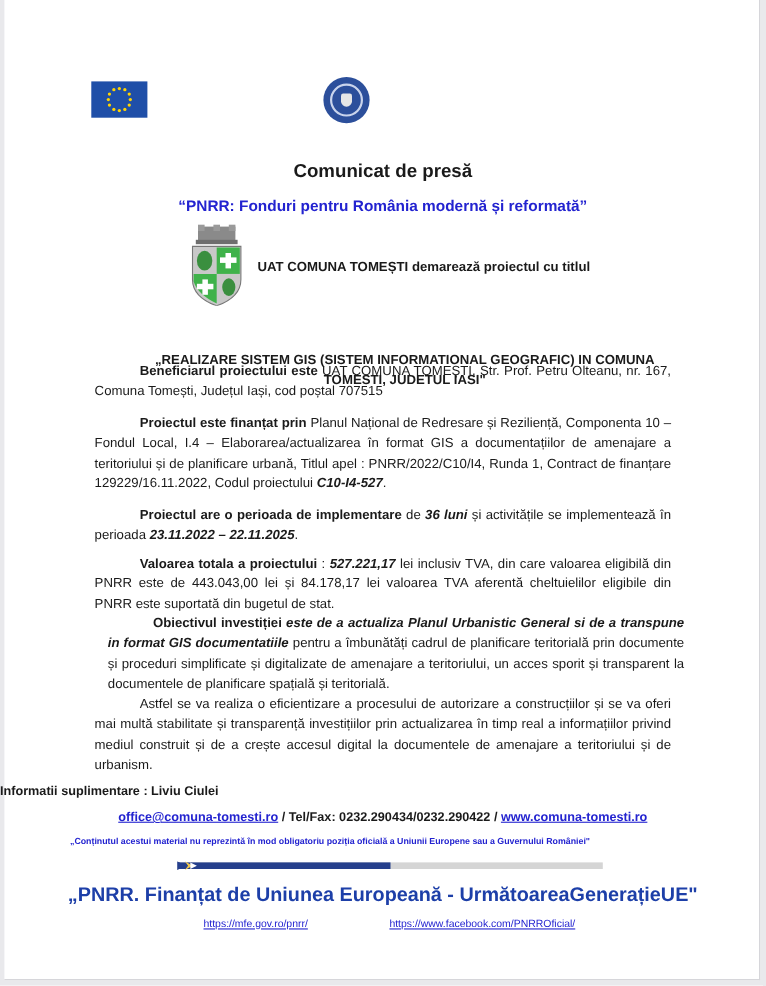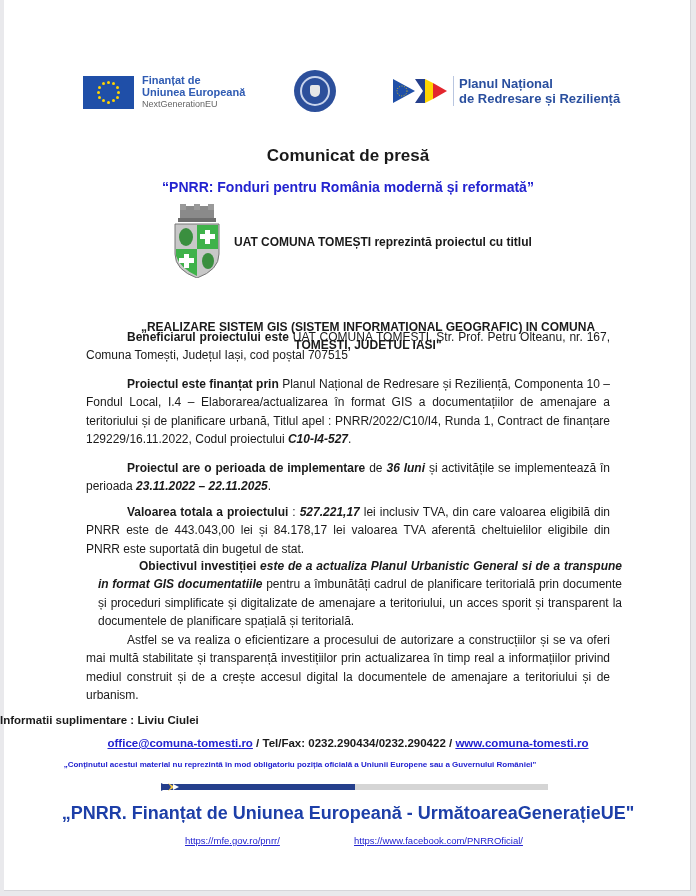--- a/index.html
+++ b/index.html
@@ -72,43 +72,25 @@
         <span class="star" style="left: 24px; top: 25px; background: rgb(255, 212, 0);"></span>
         <span class="star" style="left: 19px; top: 23.6603px; background: rgb(255, 212, 0);"></span>
         <span class="star" style="left: 15.3397px; top: 20px; background: rgb(255, 212, 0);"></span>
         <span class="star" style="left: 14px; top: 15px; background: rgb(255, 212, 0);"></span>
         <span class="star" style="left: 15.3397px; top: 10px; background: rgb(255, 212, 0);"></span>
         <span class="star" style="left: 19px; top: 6.33975px; background: rgb(255, 212, 0);"></span>
         <span class="star" style="left: 24px; top: 5px; background: rgb(255, 212, 0);"></span>
         <span class="star" style="left: 29px; top: 6.33975px; background: rgb(255, 212, 0);"></span>
         <span class="star" style="left: 32.6603px; top: 10px; background: rgb(255, 212, 0);"></span>
       </div>
-    <div class="eu-text">
-      <div class="l1">Finanțat de</div>
-      <div class="l2">Uniunea Europeană</div>
-      <div class="l3">NextGenerationEU</div>
-    </div>
   </div>
   <div class="gov-logo">
     <div class="inner">
         <span></span>
       </div>
-  </div>
-  <div class="pnrr-logo">
-    <svg class="pnrr-mark" viewBox="0 0 54 28">
-      <polygon points="0,2 22,14 0,26" fill="#1f4fa8"></polygon>
-      <circle cx="9" cy="14" r="5" fill="none" stroke="#ffd400" stroke-width="0.8" stroke-dasharray="1 1.5"></circle>
-      <polygon points="22,2 32,2 32,26 22,26 30,14" fill="#253f8c"></polygon>
-      <polygon points="32,2 40,6 40,22 32,26" fill="#ffd400"></polygon>
-      <polygon points="40,6 54,14 40,22" fill="#e3262d"></polygon>
-    </svg>
-    <div class="pnrr-text">
-      <div>Planul Național</div>
-      <div>de Redresare și Reziliență</div>
-    </div>
   </div>
 </div>
 
 <div class="title">Comunicat de presă</div>
 <div class="subtitle">“PNRR: Fonduri pentru România modernă și reformată”</div>
 
 <svg class="crest" viewBox="0 0 50 74">
   <rect x="8" y="2" width="34" height="14" fill="#8a8a8a"></rect>
   <rect x="8" y="0" width="6" height="6" fill="#9a9a9a"></rect>
   <rect x="22" y="0" width="6" height="6" fill="#9a9a9a"></rect>
@@ -117,21 +99,21 @@
   <path d="M3 20 H47 V50 Q47 66 25 74 Q3 66 3 50 Z" fill="#c8c8c8" stroke="#777" stroke-width="1"></path>
   <rect x="25" y="21" width="21" height="24" fill="#3fb24a"></rect>
   <path d="M4 45 H25 V72 Q8 64 4 52 Z" fill="#3fb24a"></path>
   <rect x="33" y="26" width="5" height="14" fill="#fff"></rect>
   <rect x="28" y="30" width="15" height="5" fill="#fff"></rect>
   <rect x="12" y="50" width="5" height="14" fill="#fff"></rect>
   <rect x="7" y="54" width="15" height="5" fill="#fff"></rect>
   <ellipse cx="14" cy="33" rx="7" ry="9" fill="#3a8f3f"></ellipse>
   <ellipse cx="36" cy="57" rx="6" ry="8" fill="#3a8f3f"></ellipse>
 </svg>
-<div class="uat-line">UAT COMUNA TOMEȘTI reprezintă proiectul cu titlul</div>
+<div class="uat-line">UAT COMUNA TOMEȘTI demarează proiectul cu titlul</div>
 
 <div class="project-title">„REALIZARE SISTEM GIS (SISTEM INFORMATIONAL GEOGRAFIC) IN COMUNA TOMESTI, JUDETUL IASI"</div>
 
 <div class="para p1"><span class="indent"></span><b>Beneficiarul proiectului este</b><span> UAT COMUNA TOMEȘTI, Str. Prof. Petru Olteanu, nr. 167, Comuna Tomești, Județul Iași, cod poștal 707515</span></div>
 
 <div class="para p2"><span class="indent"></span><b>Proiectul este finanțat prin</b><span> Planul Național de Redresare și Reziliență, Componenta 10 – Fondul Local, I.4 – Elaborarea/actualizarea în format GIS a documentațiilor de amenajare a teritoriului și de planificare urbană, Titlul apel : PNRR/2022/C10/I4, Runda 1, Contract de finanțare 129229/16.11.2022, Codul proiectului </span><span class="bi">C10-I4-527</span><span>.</span></div>
 
 <div class="para p3"><span class="indent"></span><b>Proiectul are o perioada de implementare</b><span> de </span><span class="bi">36 luni</span><span> și activitățile se implementează în perioada </span><span class="bi">23.11.2022 – 22.11.2025</span><span>.</span></div>
 
 <div class="para p4"><span class="indent"></span><b>Valoarea totala a proiectului</b><span> : </span><span class="bi">527.221,17</span><span> lei inclusiv TVA, din care valoarea eligibilă din PNRR este de 443.043,00 lei și 84.178,17 lei valoarea TVA aferentă cheltuielilor eligibile din PNRR este suportată din bugetul de stat.</span></div>

